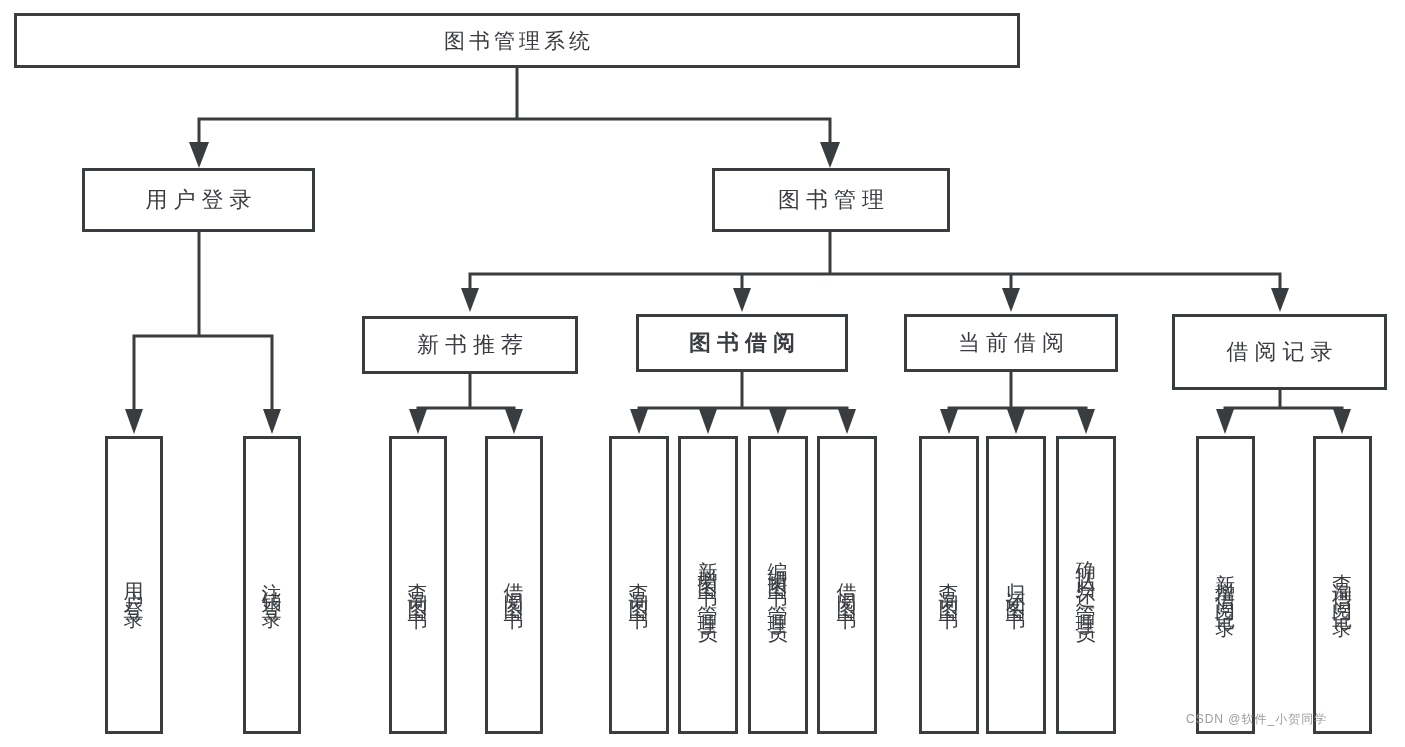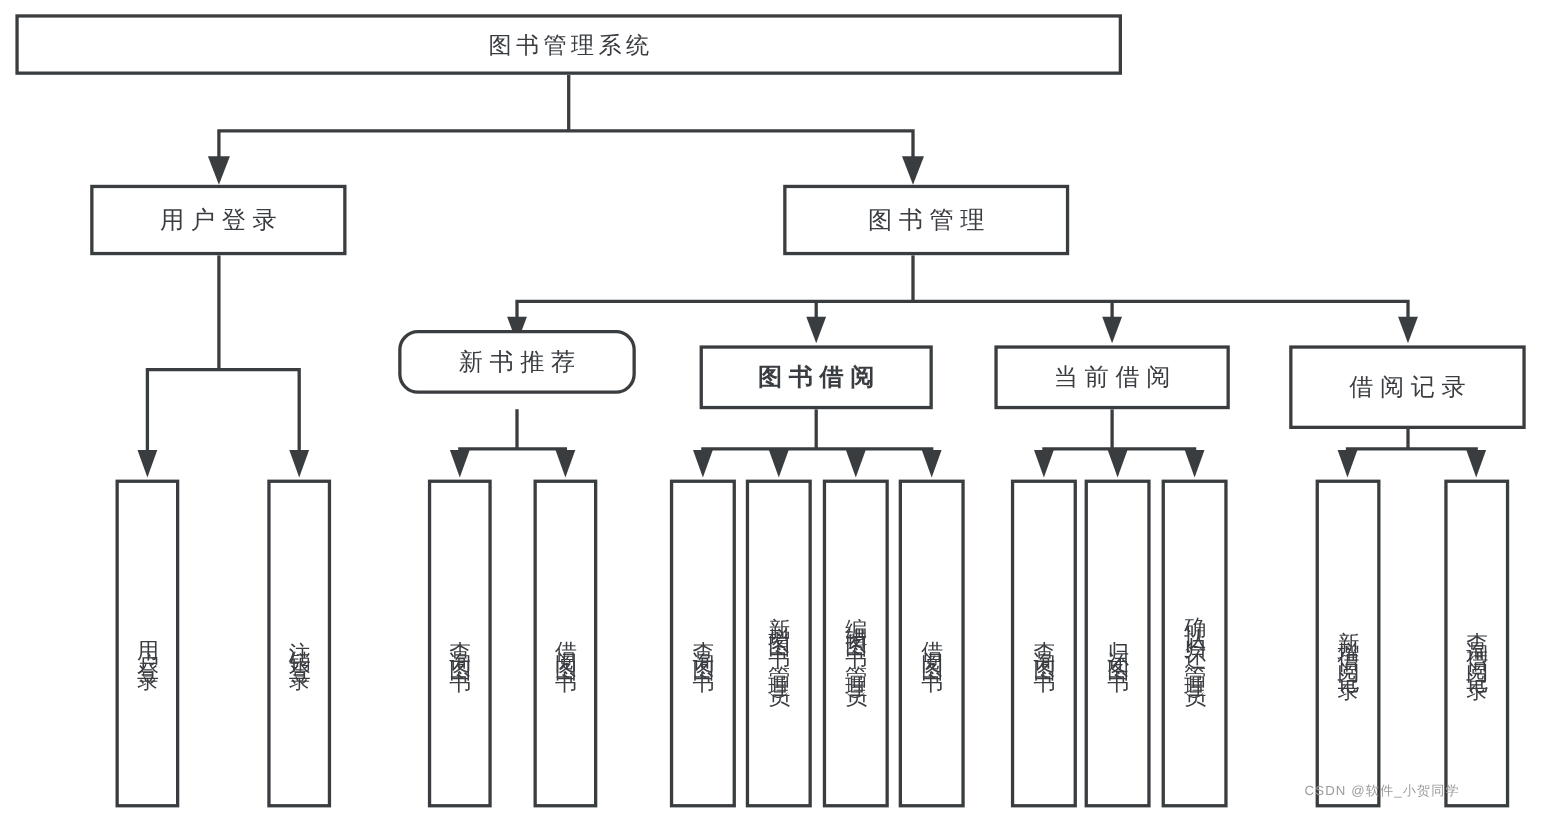--- a/index.html
+++ b/index.html
@@ -96,25 +96,25 @@
     </g>
   </svg>
 
   <div class="hbox root" style="left:14px;top:13px;width:1006px;height:55px;">
     <span>图书管理系统</span>
   </div>
 
   <div class="hbox" style="left:82px;top:168px;width:233px;height:64px;">
     <span>用户登录</span>
   </div>
-  <div class="hbox" style="left:712px;top:168px;width:260px;height:64px;text-align:right;">
+  <div class="hbox" style="left:712px;top:168px;width:238px;height:64px;text-align:right;">
     <span>图书管理</span>
   </div>
 
-  <div class="hbox" style="left:362px;top:300px;width:216px;height:58px;border-radius:18px;">
+  <div class="hbox" style="left:362px;top:316px;width:216px;height:58px;">
     <span>新书推荐</span>
   </div>
   <div class="hbox" style="left:636px;top:314px;width:212px;height:58px;font-weight:bold;">
     <span>图书借阅</span>
   </div>
   <div class="hbox" style="left:904px;top:314px;width:214px;height:58px;">
     <span>当前借阅</span>
   </div>
   <div class="hbox" style="left:1172px;top:314px;width:215px;height:76px;">
     <span>借阅记录</span>

